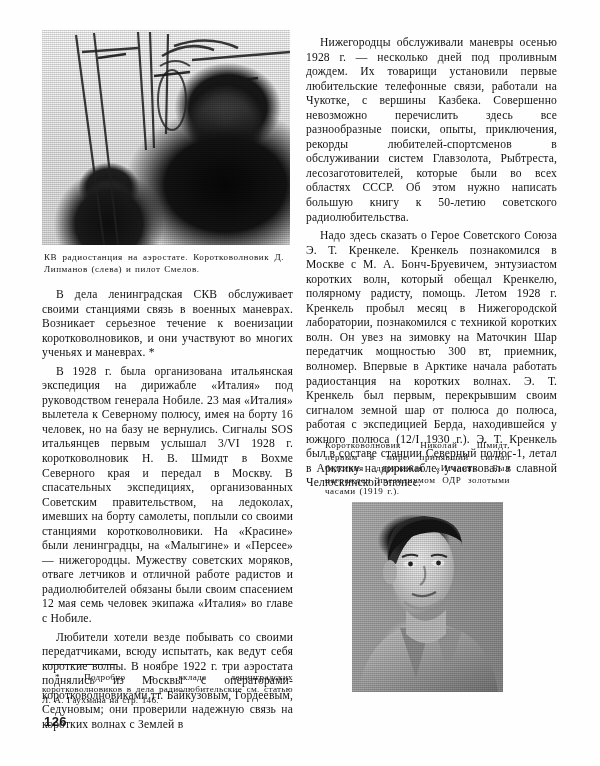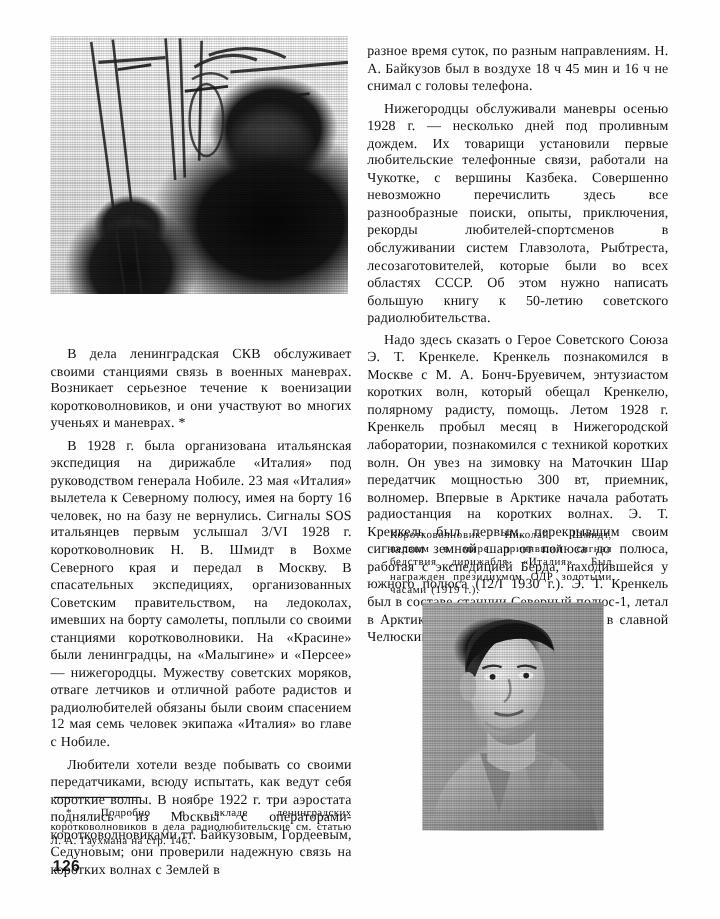--- a/index.html
+++ b/index.html
@@ -181,36 +181,36 @@
         <path d="M118 36 q16 -10 30 0"></path>
       </g>
       <g stroke="#222" stroke-width="2.4" fill="none" opacity="0.9">
         <path d="M56 28 L84 24"></path>
         <path d="M112 46 L148 42"></path>
         <path d="M182 52 L216 48"></path>
       </g>
     </svg>
   </div>
 
+  <p id="caption-balloon" class="caption">КВ радиостанция на аэростате. Коротковолновик Д. Липманов (слева) и пилот Смелов.</p>
 
   <div id="text-left" class="column-text">
     <p class="body-text indent">В дела ленинградская СКВ обслуживает своими станциями связь в военных маневрах. Возникает серьезное течение к военизации коротковолновиков, и они участвуют во многих ученьях и маневрах. *</p>
     <p class="body-text indent">В 1928 г. была организована итальянская экспедиция на дирижабле «Италия» под руководством генерала Нобиле. 23 мая «Италия» вылетела к Северному полюсу, имея на борту 16 человек, но на базу не вернулись. Сигналы SOS итальянцев первым услышал 3/VI 1928 г. коротковолновик Н. В. Шмидт в Вохме Северного края и передал в Москву. В спасательных экспедициях, организованных Советским правительством, на ледоколах, имевших на борту самолеты, поплыли со своими станциями коротковолновики. На «Красине» были ленинградцы, на «Малыгине» и «Персее» — нижегородцы. Мужеству советских моряков, отваге летчиков и отличной работе радистов и радиолюбителей обязаны были своим спасением 12 мая семь человек экипажа «Италия» во главе с Нобиле.</p>
     <p class="body-text indent">Любители хотели везде побывать со своими передатчиками, всюду испытать, как ведут себя короткие волны. В ноябре 1922 г. три аэростата поднялись из Москвы с операторами-коротковолновиками тт. Байкузовым, Гордеевым, Седуновым; они проверили надежную связь на коротких волнах с Землей в</p>
   </div>
 
   <div id="footnote">
     <div id="footnote-rule"></div>
     <p class="footnote-text first">* Подробно о вкладе ленинградских коротковолновиков в дела радиолюбительские см. статью Л. А. Гаухмана на стр. 146.</p>
   </div>
 
   <div id="page-number">126</div>
 
   <div id="text-right" class="column-text">
-    <p class="body-text">разное время суток, по разным направлениям. Н. А. Байкузов был в воздухе 18 ч 45 мин и 16 ч не снимал с головы телефона.</p>
     <p class="body-text indent">Нижегородцы обслуживали маневры осенью 1928 г. — несколько дней под проливным дождем. Их товарищи установили первые любительские телефонные связи, работали на Чукотке, с вершины Казбека. Совершенно невозможно перечислить здесь все разнообразные поиски, опыты, приключения, рекорды любителей-спортсменов в обслуживании систем Главзолота, Рыбтреста, лесозаготовителей, которые были во всех областях СССР. Об этом нужно написать большую книгу к 50-летию советского радиолюбительства.</p>
     <p class="body-text indent">Надо здесь сказать о Герое Советского Союза Э. Т. Кренкеле. Кренкель познакомился в Москве с М. А. Бонч-Бруевичем, энтузиастом коротких волн, который обещал Кренкелю, полярному радисту, помощь. Летом 1928 г. Кренкель пробыл месяц в Нижегородской лаборатории, познакомился с техникой коротких волн. Он увез на зимовку на Маточкин Шар передатчик мощностью 300 вт, приемник, волномер. Впервые в Арктике начала работать радиостанция на коротких волнах. Э. Т. Кренкель был первым, перекрывшим своим сигналом земной шар от полюса до полюса, работая с экспедицией Берда, находившейся у южного полюса (12/I 1930 г.). Э. Т. Кренкель был в составе станции Северный полюс-1, летал в Арктику на дирижабле, участвовал в славной Челюскинской эпопее.</p>
   </div>
 
   <p id="caption-portrait" class="caption">Коротковолновик Николай Шмидт, первым в мире принявший сигнал бедствия дирижабля «Италия». Был награжден президиумом ОДР золотыми часами (1919 г.).</p>
 
   <div id="photo-portrait" class="photo">
     <svg viewBox="0 0 151 190" preserveAspectRatio="none" style="position:absolute;inset:0;">
       <defs>
         <radialGradient id="hairG" cx="50%" cy="50%" r="50%">

